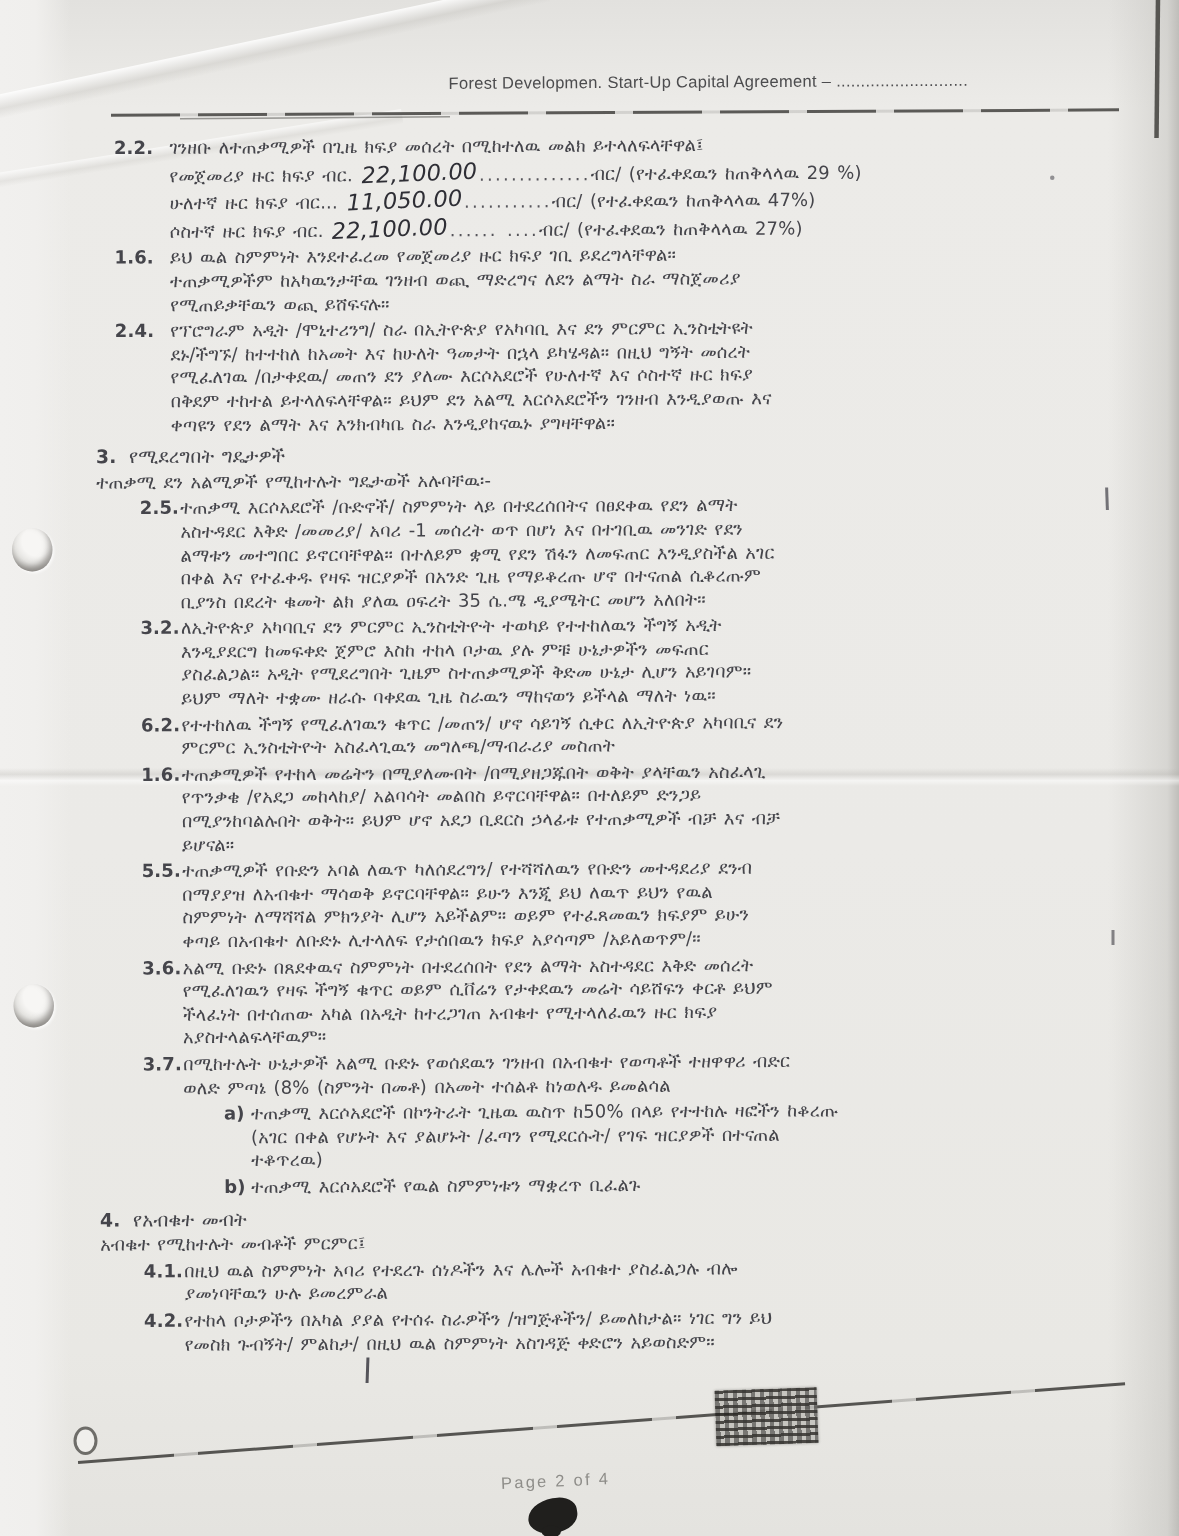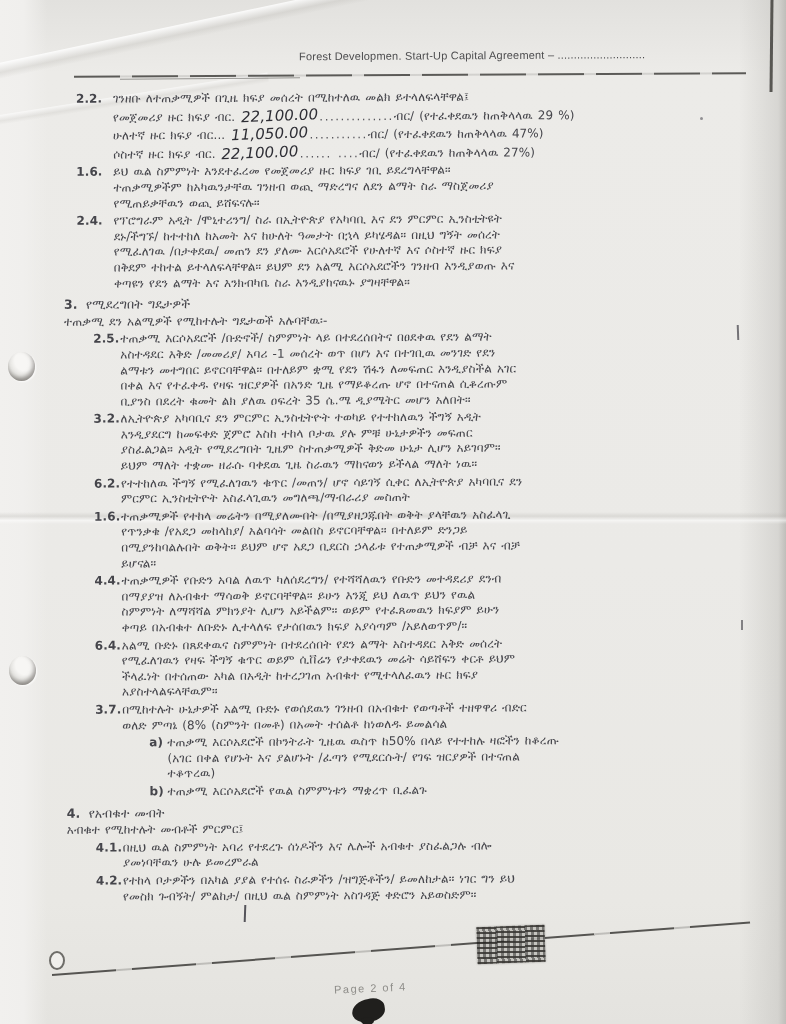--- a/index.html
+++ b/index.html
@@ -110,25 +110,25 @@
       <div class="para b-item2"><span class="num">3.2.</span><span class="txt">ለኢትዮጵያ አካባቢና ደን ምርምር ኢንስቲትዮት ተወካይ የተተከለዉን ችግኝ አዲት
 እንዲያደርግ ከመፍቀድ ጀምሮ እስከ ተከላ ቦታዉ ያሉ ምቹ ሁኔታዎችን መፍጠር
 ያስፈልጋል። አዲት የሚደረግበት ጊዜም ስተጠቃሚዎች ቅድመ ሁኔታ ሊሆን አይገባም።
 ይህም ማለት ተቋሙ ዘራሱ ባቀደዉ ጊዜ ስራዉን ማከናወን ይችላል ማለት ነዉ።</span></div>
       <div class="para b-item2"><span class="num">6.2.</span><span class="txt">የተተከለዉ ችግኝ የሚፈለገዉን ቁጥር /መጠን/ ሆኖ ሳይገኝ ሲቀር ለኢትዮጵያ አካባቢና ደን
 ምርምር ኢንስቲትዮት አስፈላጊዉን መግለጫ/ማብራሪያ መስጠት</span></div>
       <div class="para b-item2"><span class="num">1.6.</span><span class="txt">ተጠቃሚዎች የተከላ መሬትን በሚያለሙበት /በሚያዘጋጁበት ወቅት ያላቸዉን አስፈላጊ
 የጥንቃቄ /የአደጋ መከላከያ/ አልባሳት መልበስ ይኖርባቸዋል። በተለይም ድንጋይ
 በሚያንከባልሉበት ወቅት። ይህም ሆኖ አደጋ ቢደርስ ኃላፊቱ የተጠቃሚዎች ብቻ እና ብቻ
 ይሆናል።</span></div>
-      <div class="para b-item2"><span class="num">4.4.</span><span class="txt">ተጠቃሚዎች የቡድን አባል ለዉጥ ካለሰደረግን/ የተሻሻለዉን የቡድን መተዳደሪያ ደንብ
+      <div class="para b-item2"><span class="num">5.5.</span><span class="txt">ተጠቃሚዎች የቡድን አባል ለዉጥ ካለሰደረግን/ የተሻሻለዉን የቡድን መተዳደሪያ ደንብ
 በማያያዝ ለአብቁተ ማሳወቅ ይኖርባቸዋል። ይሁን እንጂ ይህ ለዉጥ ይህን የዉል
 ስምምነት ለማሻሻል ምክንያት ሊሆን አይችልም። ወይም የተፈጸመዉን ክፍያም ይሁን
 ቀጣይ በአብቁተ ለቡድኑ ሊተላለፍ የታሰበዉን ክፍያ አያሳጣም /አይለወጥም/።</span></div>
-      <div class="para b-item2"><span class="num">6.4.</span><span class="txt">አልሚ ቡድኑ በጸደቀዉና ስምምነት በተደረሰበት የደን ልማት አስተዳደር እቅድ መሰረት
+      <div class="para b-item2"><span class="num">3.6.</span><span class="txt">አልሚ ቡድኑ በጸደቀዉና ስምምነት በተደረሰበት የደን ልማት አስተዳደር እቅድ መሰረት
 የሚፈለገዉን የዛፍ ችግኝ ቁጥር ወይም ሲቨሬን የታቀደዉን መሬት ሳይሸፍን ቀርቶ ይህም
 ችላፈነት በተሰጠው አካል በአዲት ከተረጋገጠ አብቁተ የሚተላለፈዉን ዙር ክፍያ
 አያስተላልፍላቸዉም።</span></div>
       <div class="para b-item2"><span class="num">3.7.</span><span class="txt">በሚከተሉት ሁኔታዎች አልሚ ቡድኑ የወሰደዉን ገንዘብ በአብቁተ የወጣቶች ተዘዋዋሪ ብድር
 ወለድ ምጣኔ (8% (ስምንት በመቶ) በአመት ተሰልቶ ከነወለዱ ይመልሳል</span></div>
       <div class="para b-sub"><span class="num">a)</span><span class="txt">ተጠቃሚ እርሶአደሮች በኮንትራት ጊዜዉ ዉስጥ ከ50% በላይ የተተከሉ ዛፎችን ከቆረጡ
 (አገር በቀል የሆኑት እና ያልሆኑት /ፈጣን የሚደርሱት/ የገፍ ዝርያዎች በተናጠል
 ተቆጥረዉ)</span></div>
       <div class="para b-sub"><span class="num">b)</span><span class="txt">ተጠቃሚ እርሶአደሮች የዉል ስምምነቱን ማቋረጥ ቢፈልጉ</span></div>
       <div class="para b-h"><span class="num">4.</span><span class="txt">የአብቁተ መብት</span></div>

